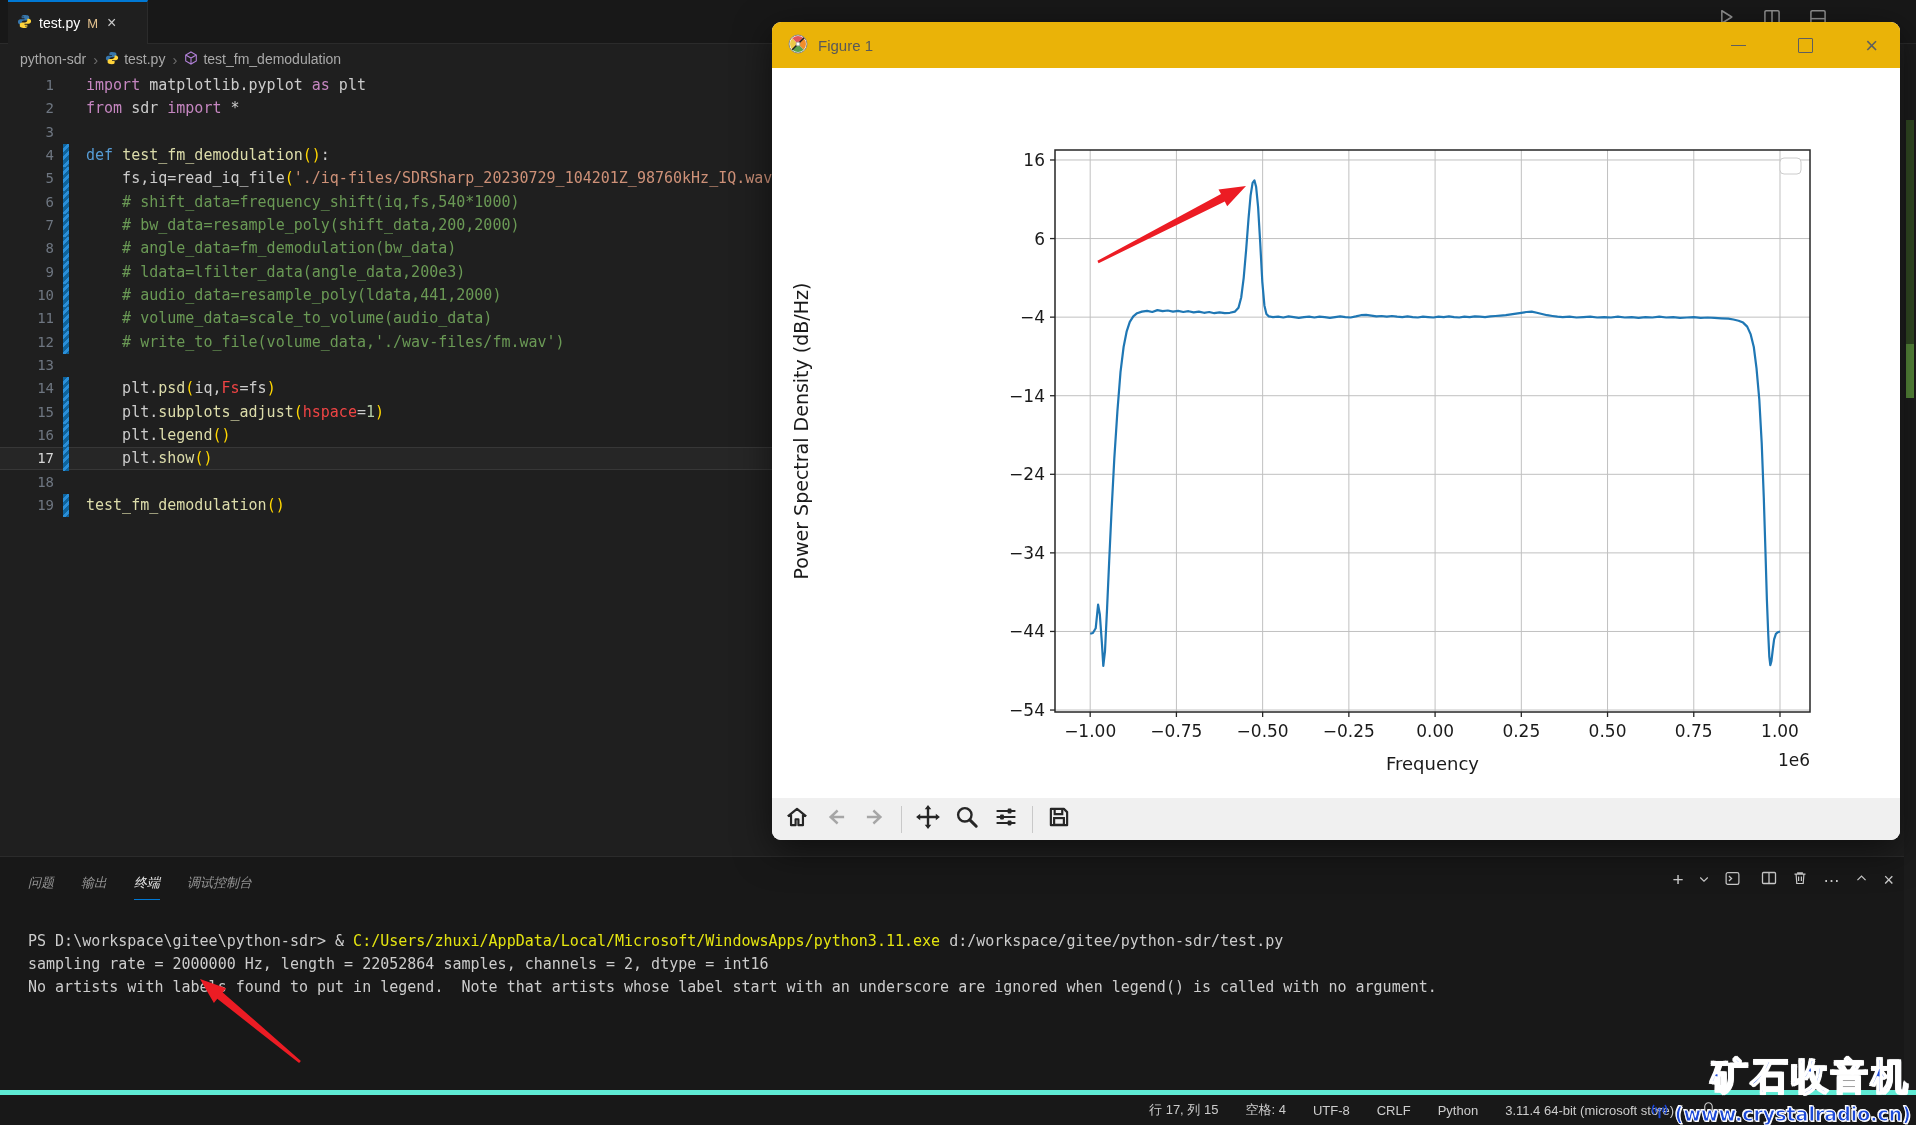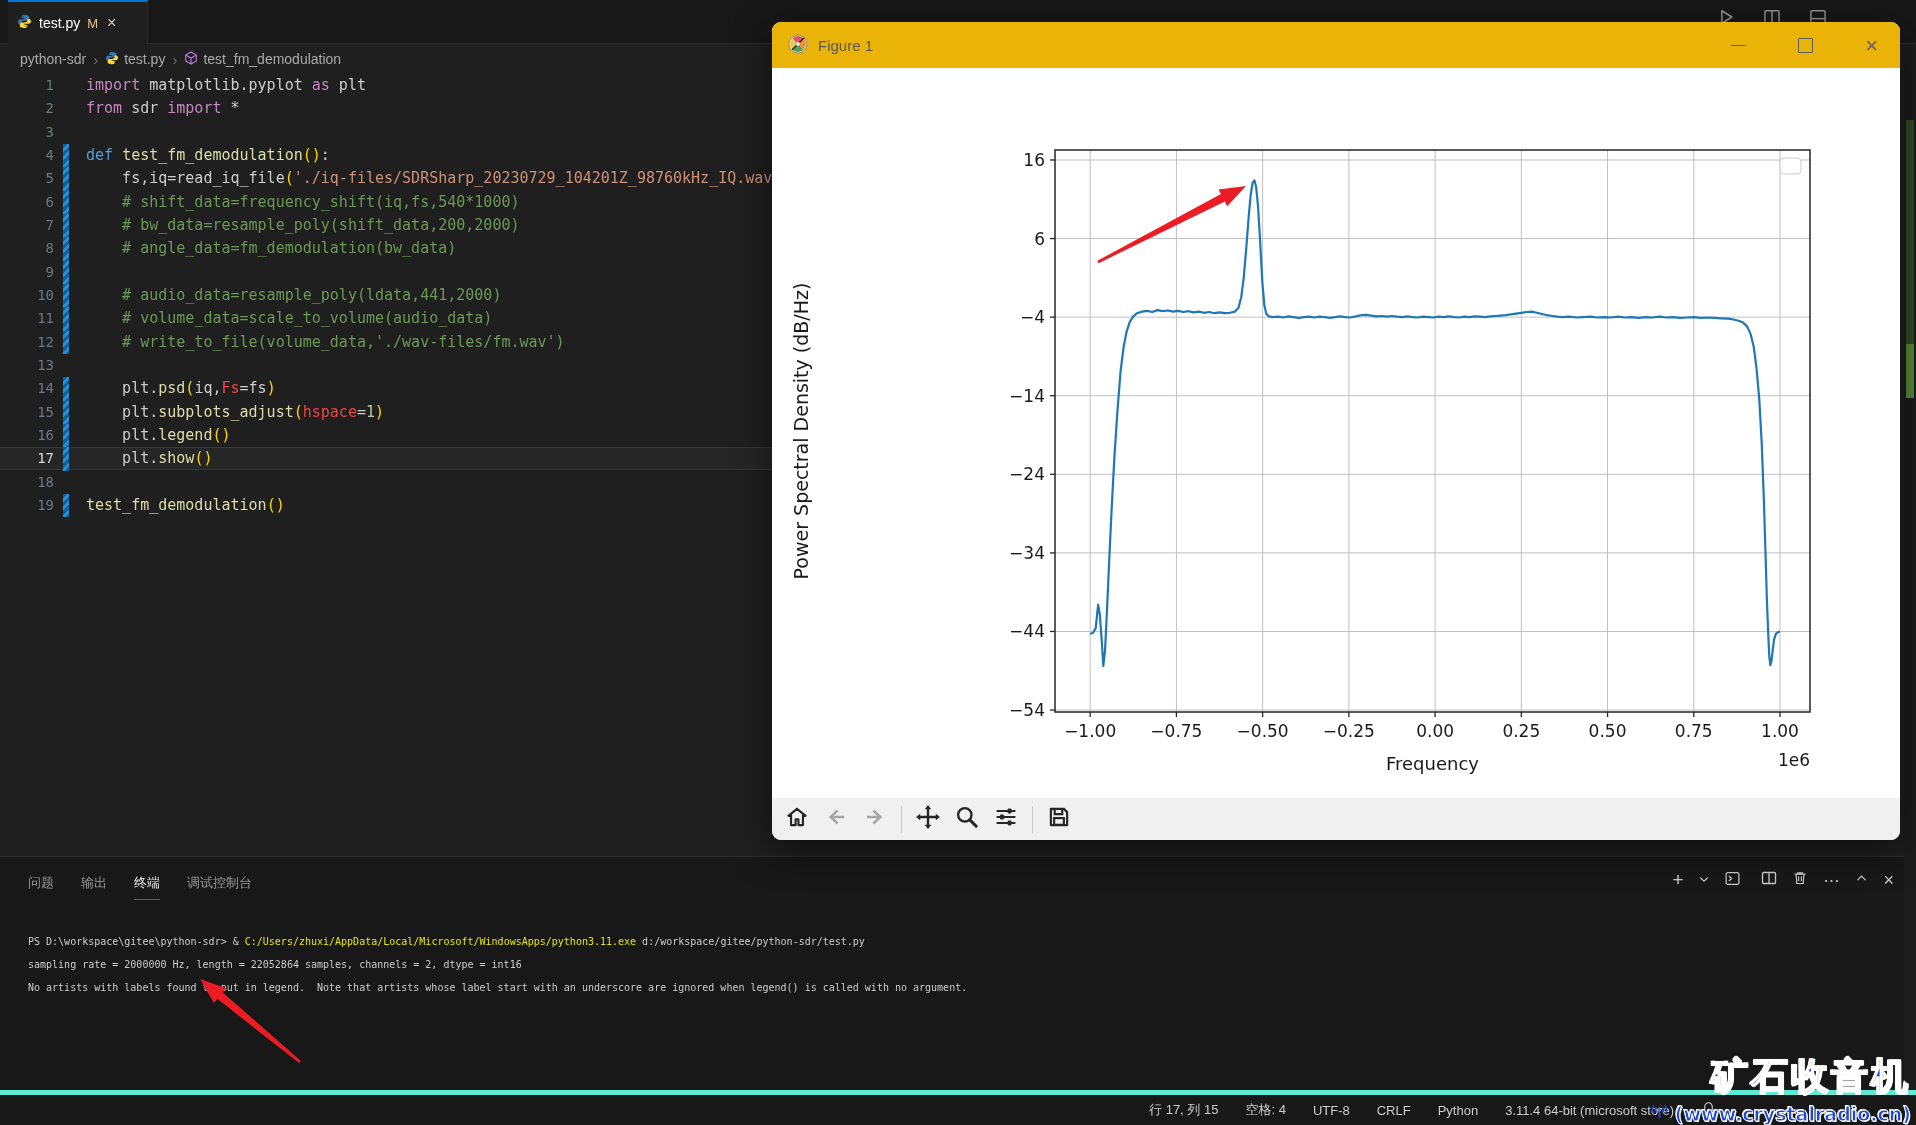--- a/index.html
+++ b/index.html
@@ -39,29 +39,29 @@
 
   
   .ruler{position:absolute;right:0;top:44px;width:12px;height:1046px;background:#1c1c1c;z-index:2;}
   .ruler .m1{position:absolute;left:2px;width:8px;top:76px;height:224px;background:#3c5e27;opacity:.7;}
   .ruler .m2{position:absolute;left:2px;width:8px;top:300px;height:54px;background:#57893a;}
 
   
   .panel{position:absolute;left:0;top:856px;width:100%;height:234px;background:#181818;
          border-top:1px solid #2b2b2b;box-sizing:border-box;}
   .panel-tabs{position:absolute;left:28px;top:17px;display:flex;gap:27px;font-size:13px;}
-  .ptab{color:#969696;padding-bottom:7px;}
+  .ptab{color:#969696;padding-bottom:7px;font-style:italic;}
   .ptab.active{color:#e7e7e7;border-bottom:1px solid #0078d4;}
   .panel-actions{position:absolute;right:22px;top:12px;display:flex;align-items:center;gap:15px;color:#cccccc;}
   .pa-plus{font-size:19px;font-weight:400;}
   .pa-python{display:flex;align-items:center;gap:6px;font-size:13px;color:#cccccc;}
   .pa-dots{font-size:16px;letter-spacing:1px;}
   .pa-x{font-size:18px;}
   .terminal{position:absolute;left:28px;top:73px;font-family:"DejaVu Sans Mono","Liberation Mono",monospace;
-            font-size:10px;line-height:23.2px;color:#cccccc;white-space:pre;}
+            font-size:15px;line-height:23.2px;color:#cccccc;white-space:pre;}
 
   
   .statusbar{position:absolute;left:0;top:1090px;width:100%;height:35px;background:#181818;
              border-top:5px solid #5eead4;box-sizing:border-box;display:flex;align-items:center;
              justify-content:flex-end;gap:27px;padding-right:200px;color:#cccccc;font-size:13px;}
 
   
   .figwin{position:absolute;left:772px;top:22px;width:1128px;height:818px;background:#ffffff;
           border-radius:9px;box-shadow:0 10px 36px rgba(0,0,0,.55);z-index:50;}
   .fig-titlebar{position:absolute;left:0;top:0;width:100%;height:46px;background:#eab308;
@@ -187,20 +187,21 @@
         <span class="ctext"><span class="c">    # bw_data=resample_poly(shift_data,200,2000)</span></span>
       </div>
       <div class="cline">
         <span class="lnum">8</span>
         <span class="gbar mod"></span>
         <span class="ctext"><span class="c">    # angle_data=fm_demodulation(bw_data)</span></span>
       </div>
       <div class="cline">
         <span class="lnum">9</span>
         <span class="gbar mod"></span>
+        <span class="ctext"><span class="c">    # ldata=lfilter_data(angle_data,200e3)</span></span>
       </div>
       <div class="cline">
         <span class="lnum">10</span>
         <span class="gbar mod"></span>
         <span class="ctext"><span class="c">    # audio_data=resample_poly(ldata,441,2000)</span></span>
       </div>
       <div class="cline">
         <span class="lnum">11</span>
         <span class="gbar mod"></span>
         <span class="ctext"><span class="c">    # volume_data=scale_to_volume(audio_data)</span></span>

